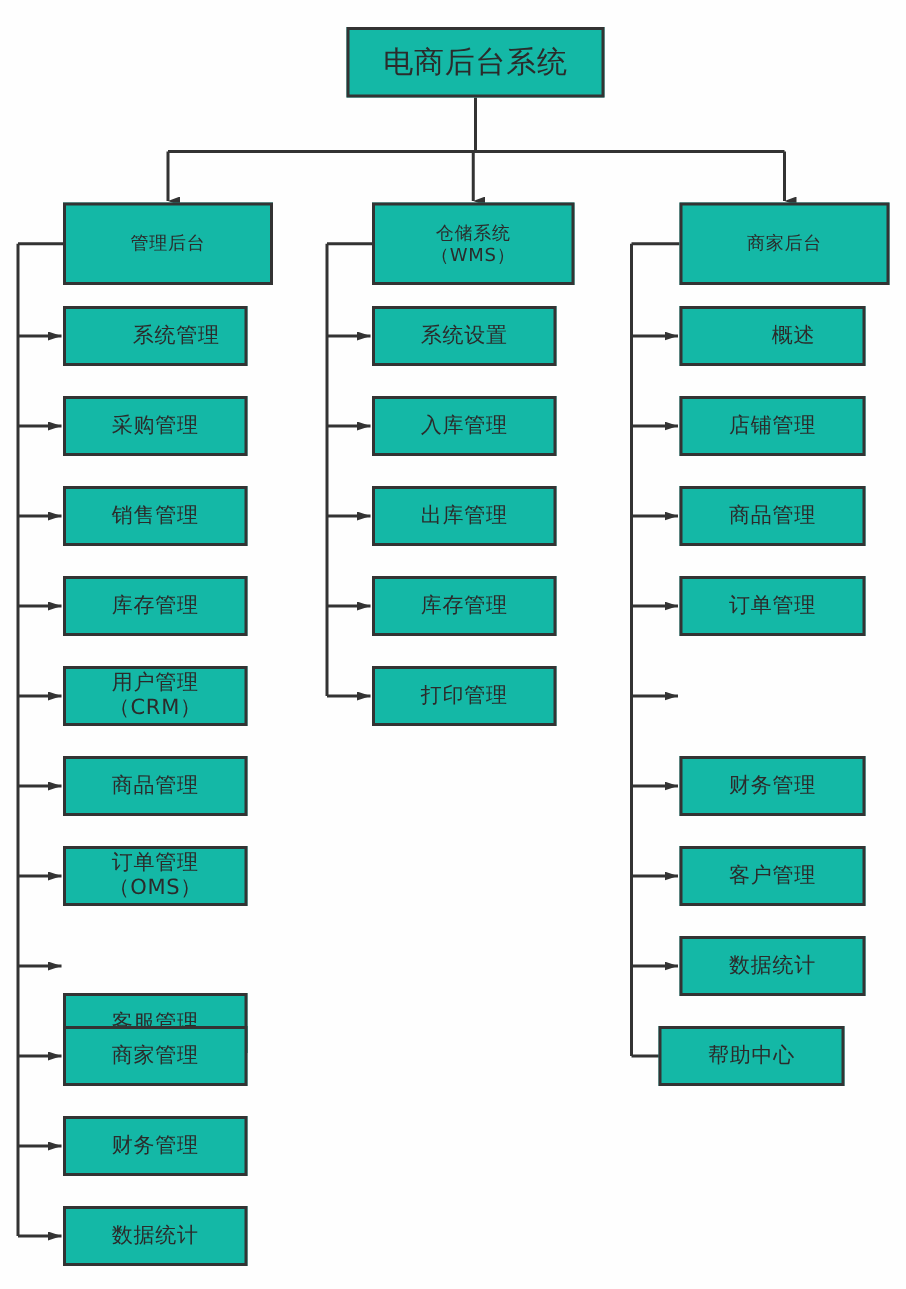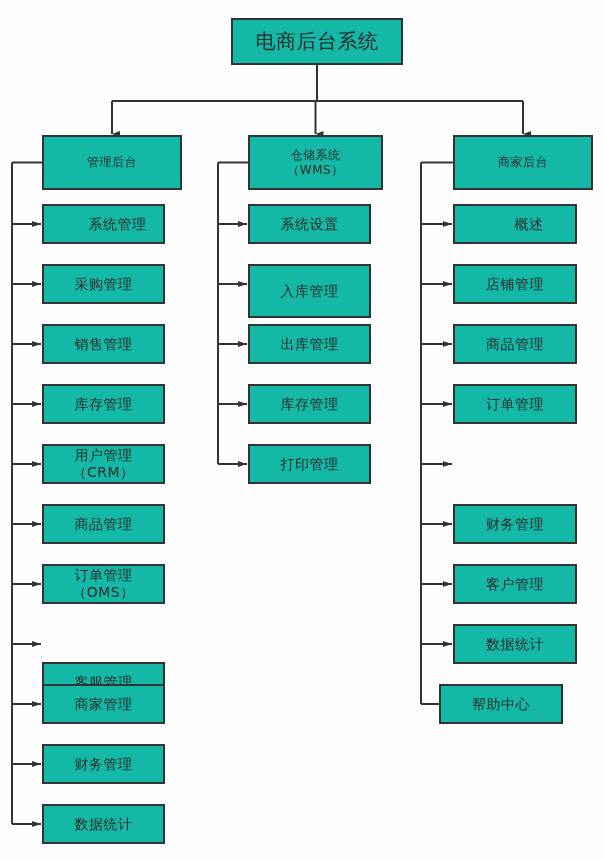--- a/index.html
+++ b/index.html
@@ -152,21 +152,21 @@
     <div class="node leaf" style="left: 42px; top: 804px; width: 123px; height: 40px;">
       <span class="label">数据统计</span>
     </div>
     <div class="node branch" style="left: 248px; top: 135px; width: 135px; height: 55px;">
       <span class="label">仓储系统
 （WMS）</span>
     </div>
     <div class="node leaf" style="left: 248px; top: 204px; width: 123px; height: 40px;">
       <span class="label">系统设置</span>
     </div>
-    <div class="node leaf" style="left: 248px; top: 264px; width: 123px; height: 54px;">
+    <div class="node leaf" style="left: 248px; top: 264px; width: 123px; height: 40px;">
       <span class="label">入库管理</span>
     </div>
     <div class="node leaf" style="left: 248px; top: 324px; width: 123px; height: 40px;">
       <span class="label">出库管理</span>
     </div>
     <div class="node leaf" style="left: 248px; top: 384px; width: 123px; height: 40px;">
       <span class="label">库存管理</span>
     </div>
     <div class="node leaf" style="left: 248px; top: 444px; width: 123px; height: 40px;">
       <span class="label">打印管理</span>

